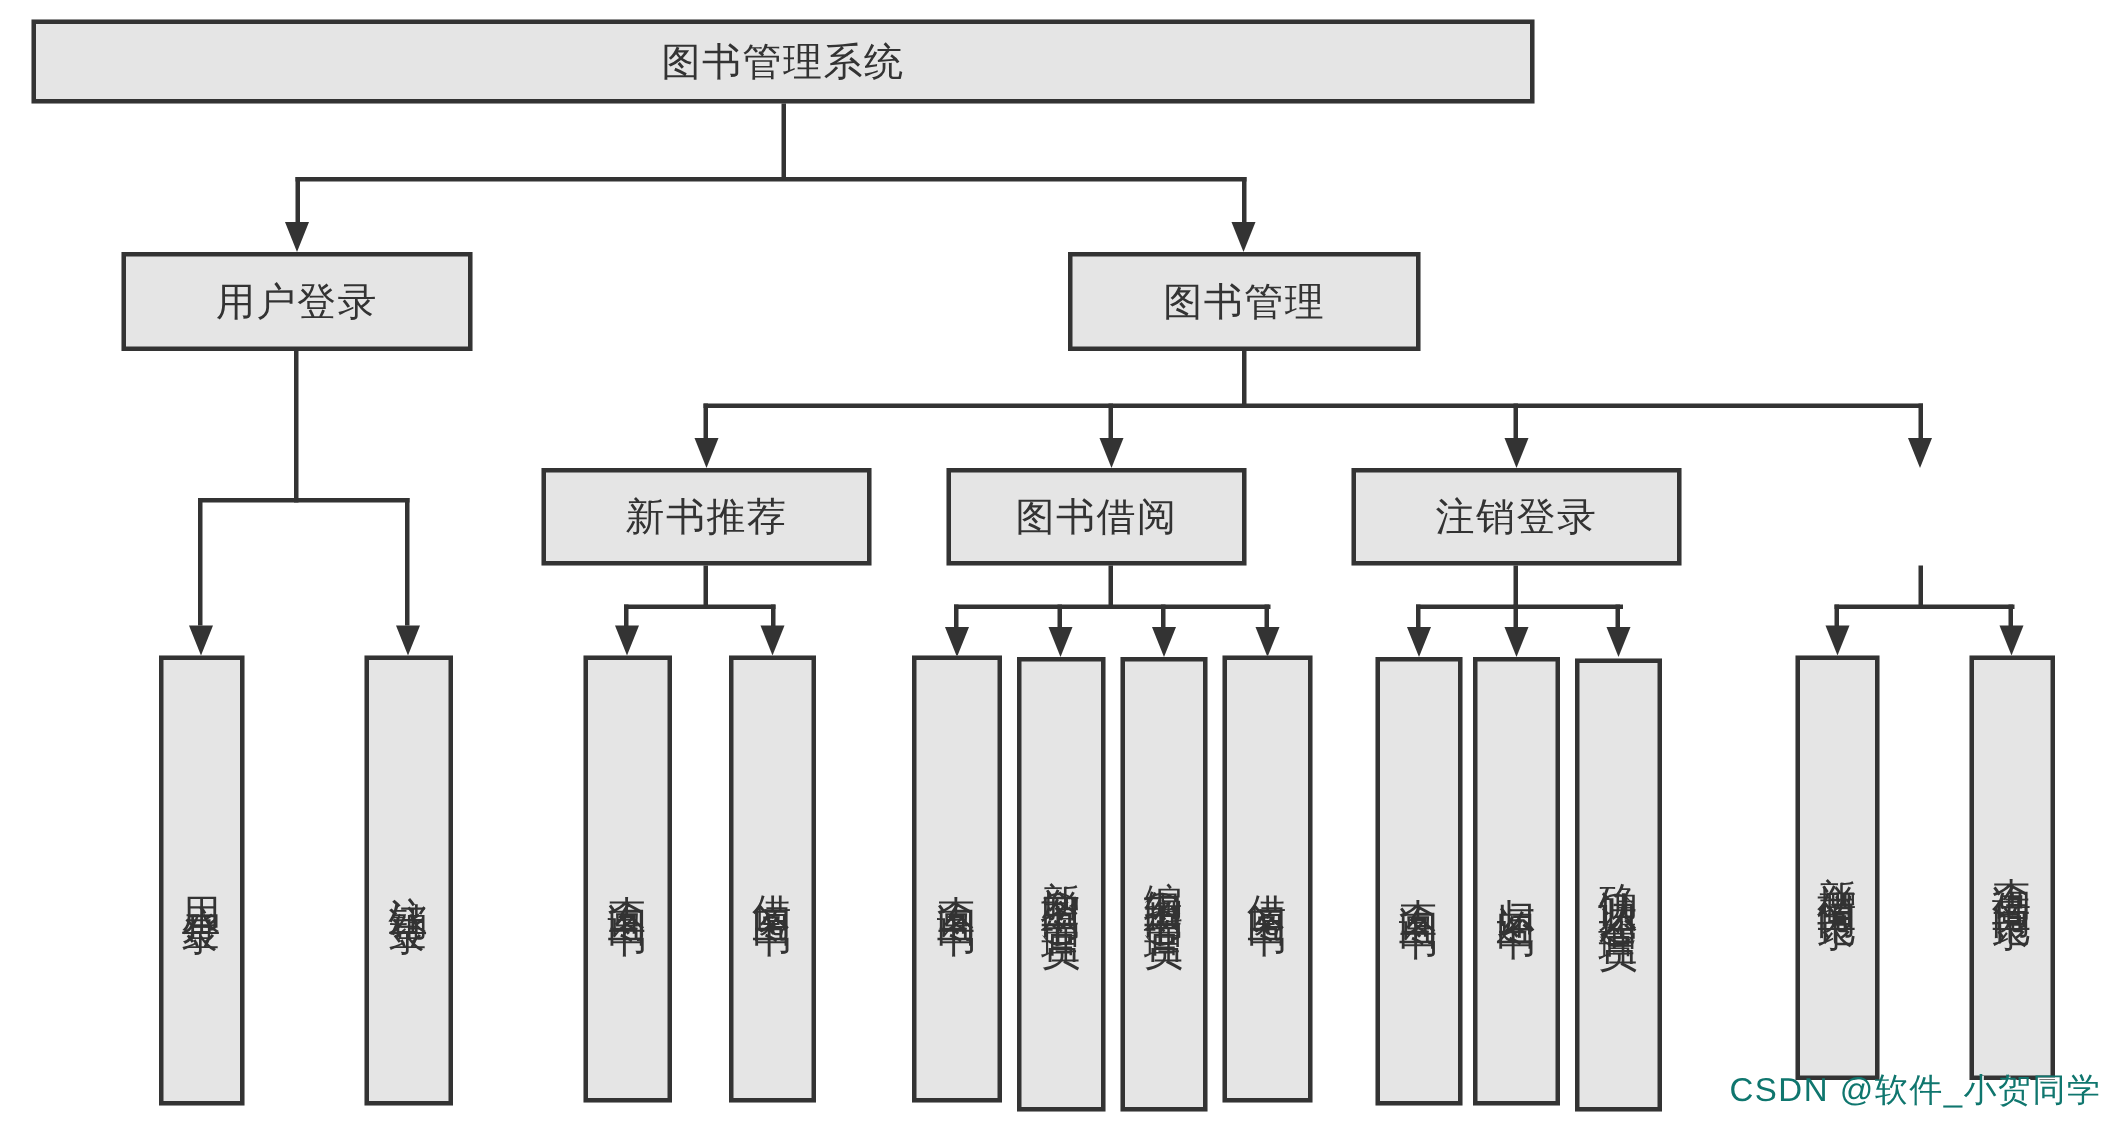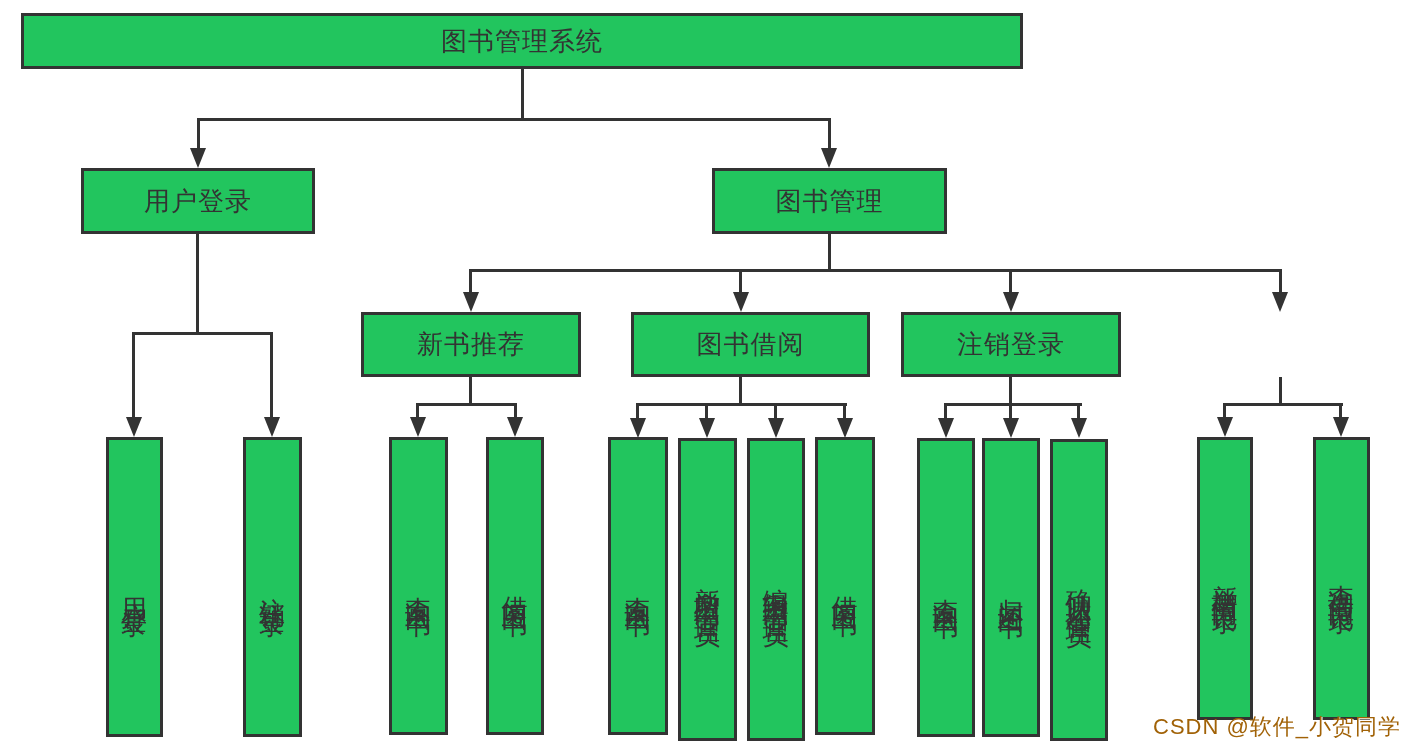--- a/index.html
+++ b/index.html
@@ -2,41 +2,41 @@
 <html><head>
 <meta charset="utf-8">
 <style>
   html,body { margin:0; padding:0; background:#ffffff; }
   .canvas {
     position:relative; width:1405px; height:747px; background:#ffffff;
     font-family:"Liberation Sans","DejaVu Sans",sans-serif; overflow:hidden;
   }
   
   .box {
-    position:absolute; box-sizing:border-box; background:#22c55e;
+    position:absolute; box-sizing:border-box; background:#e5e5e5;
     border:3px solid #333333; color:#333333;
     display:flex; align-items:center; justify-content:center;
     font-size:26px; letter-spacing:1px; white-space:nowrap;
   }
   .vbox span {
     writing-mode:vertical-lr; text-orientation:mixed;
     letter-spacing:5px; font-size:26px; line-height:1;
   }
   
   .vl { position:absolute; width:3px; background:#333333; }
   .hl { position:absolute; height:3px; background:#333333; }
   
   .arw {
     position:absolute; width:0; height:0;
     border-left:8px solid transparent; border-right:8px solid transparent;
     border-top:20px solid #333333;
   }
   .watermark {
     position:absolute; left:1153px; top:712px;
-    font-size:22px; color:#a16207; letter-spacing:1px; white-space:nowrap;
+    font-size:22px; color:#0f766e; letter-spacing:1px; white-space:nowrap;
     text-shadow:1px 1px 0 #ffffff;
   }
 </style>
 </head>
 <body>
 
 <div class="canvas">
 
   <div class="box" style="left:21px; top:13px; width:1002px; height:56px;">
     <span>图书管理系统</span>
@@ -70,21 +70,21 @@
   <div class="vl" style="left:739px;  top:269px; height:25px;"></div>
   <div class="arw" style="left:733px;  top:292px;"></div>
   <div class="vl" style="left:1009px; top:269px; height:25px;"></div>
   <div class="arw" style="left:1003px; top:292px;"></div>
   <div class="vl" style="left:1279px; top:269px; height:25px;"></div>
   <div class="arw" style="left:1272px; top:292px;"></div>
 
   <div class="box" style="left:361px; top:312px; width:220px; height:65px;align-items:center;">
     <span>新书推荐</span>
   </div>
-  <div class="box" style="left:631px; top:312px; width:239px; height:65px;">
+  <div class="box" style="left:631px; top:312px; width:200px; height:65px;">
     <span>图书借阅</span>
   </div>
   <div class="box" style="left:901px; top:312px; width:220px; height:65px;">
     <span>注销登录</span>
   </div>
 
   <div class="vl" style="left:469px; top:377px; height:29px;"></div>
   <div class="hl" style="left:416px; top:403px; width:101px;"></div>
   <div class="vl" style="left:416px; top:403px; height:16px;"></div>
   <div class="arw" style="left:410px; top:417px;"></div>

